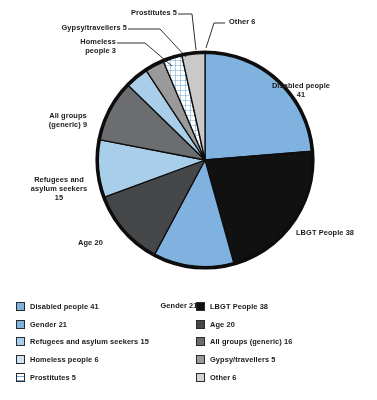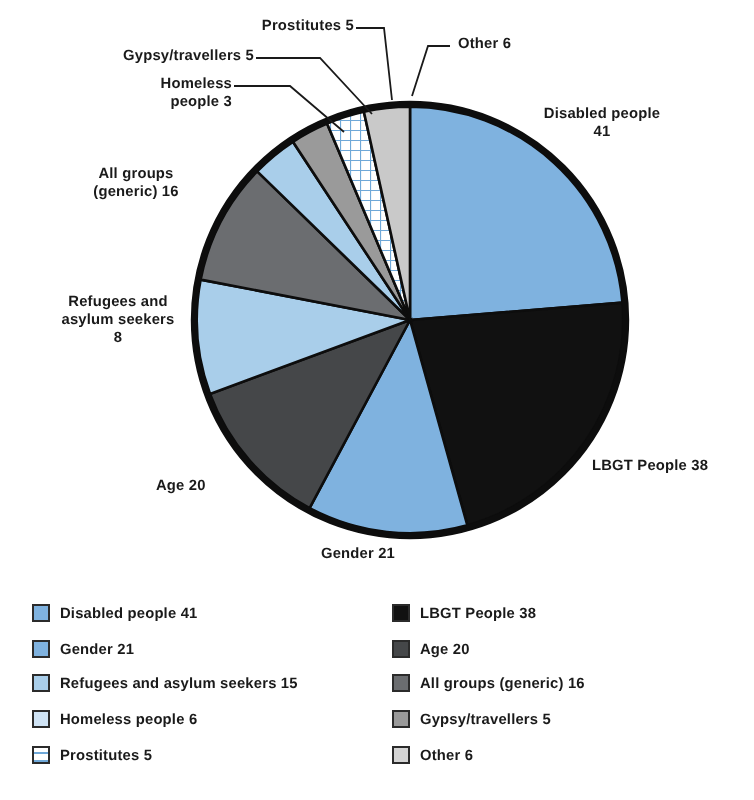--- a/index.html
+++ b/index.html
@@ -8,21 +8,21 @@
     font-family:"Liberation Sans", sans-serif;
     color:#1a1a1a;overflow:hidden;position:relative;
   }
   #chart-area{position:absolute;left:0;top:0;width:377px;height:292px;}
   #pie-svg{position:absolute;left:0;top:0;}
   .lbl{
     position:absolute;font-size:7.4px;font-weight:700;
     line-height:1.22;letter-spacing:.1px;color:#1a1a1a;
     white-space:pre;
   }
-  .lbl.c{text-align:center;}
+  .lbl.c{text-align:center;margin-top:29px;}
   .lbl.r{text-align:right;}
   #legend{
     position:absolute;left:0;top:292px;width:377px;height:108px;
   }
   .legend-col{position:absolute;top:6px;}
   #legend-col-left{left:16px;width:175px;}
   #legend-col-right{left:196px;width:175px;}
   .legend-item{
     display:flex;align-items:center;height:17.6px;
   }
@@ -68,23 +68,23 @@
     </g>
   </svg>
 
   <div class="lbl c" style="left:255px;top:52px;width:92px;">Disabled people
 41</div>
   <div class="lbl" style="left:296px;top:228px;width:80px;">LBGT People 38</div>
   <div class="lbl c" style="left:144px;top:272px;width:70px;">Gender 21</div>
   <div class="lbl" style="left:78px;top:238px;width:60px;">Age 20</div>
   <div class="lbl c" style="left:18px;top:146px;width:82px;">Refugees and
 asylum seekers
-8</div>
+15</div>
   <div class="lbl c" style="left:30px;top:82px;width:76px;">All groups
-(generic) 16</div>
+(generic) 9</div>
   <div class="lbl r" style="left:32px;top:37px;width:84px;">Homeless
 people 3</div>
   <div class="lbl r" style="left:52px;top:23px;width:75px;">Gypsy/travellers 5</div>
   <div class="lbl r" style="left:110px;top:8px;width:67px;">Prostitutes 5</div>
   <div class="lbl" style="left:229px;top:17px;width:60px;">Other 6</div>
 </div>
 
 <div id="legend">
   <div class="legend-col" id="legend-col-left">
       <div class="legend-item">

